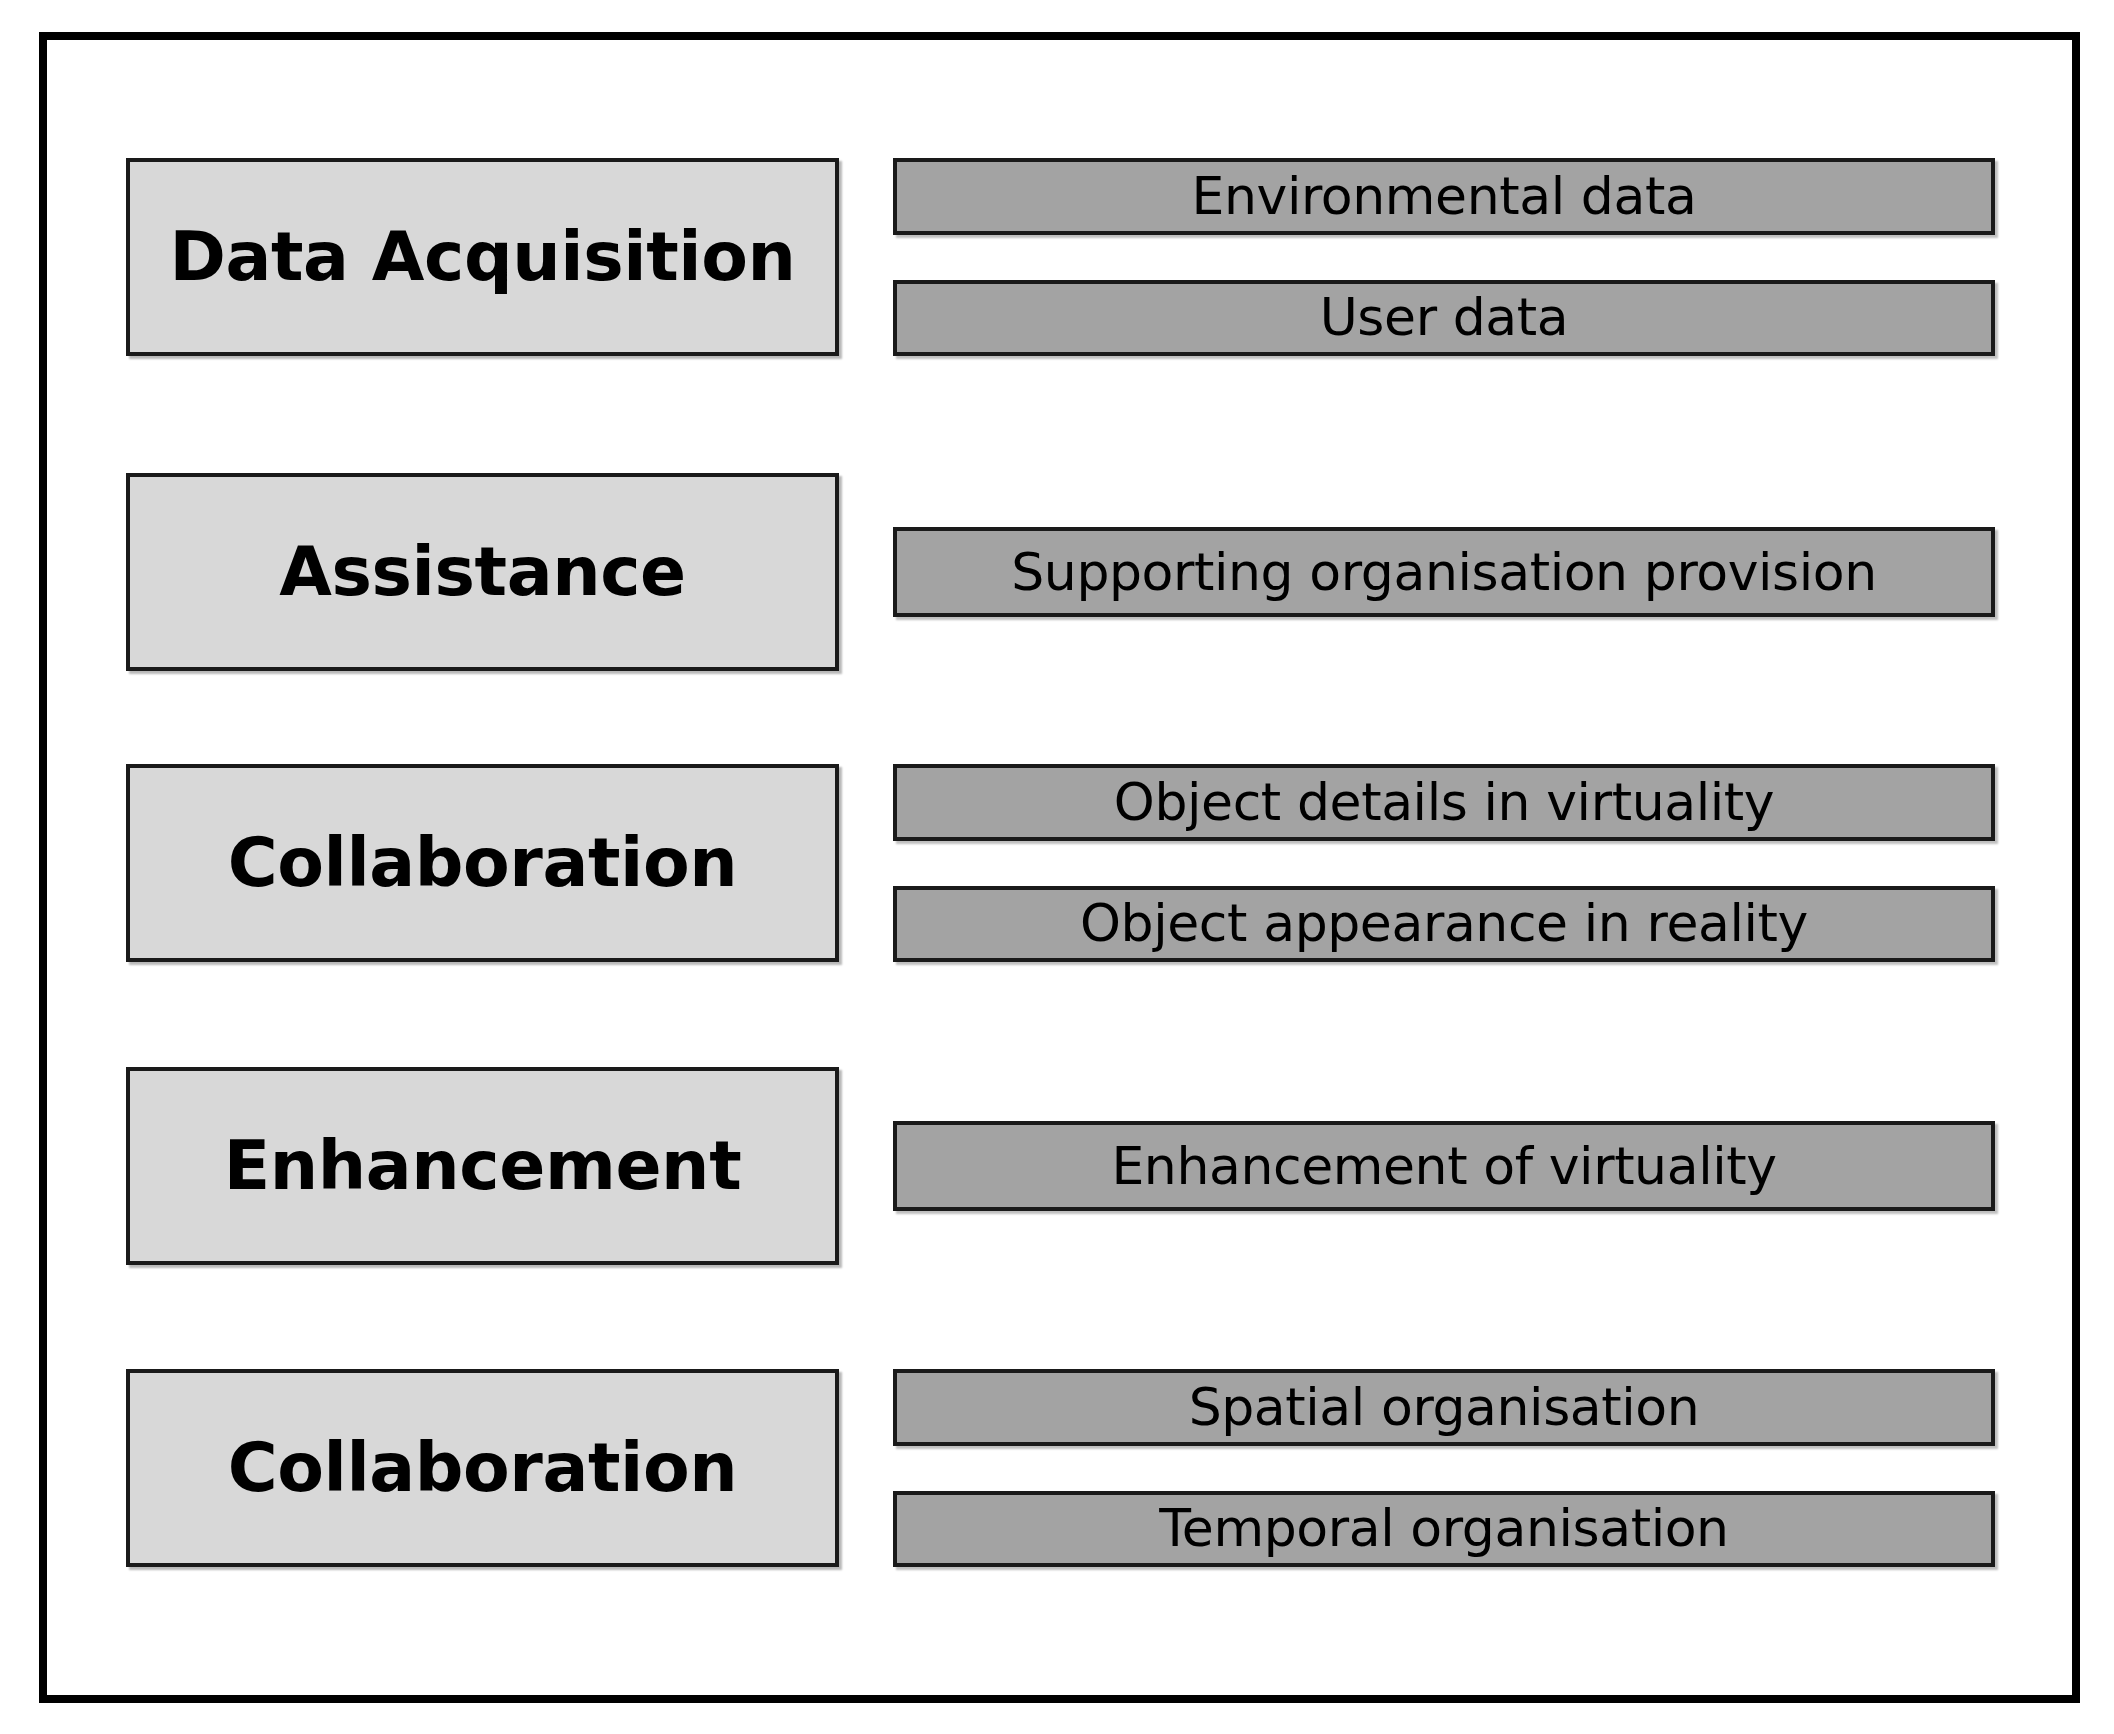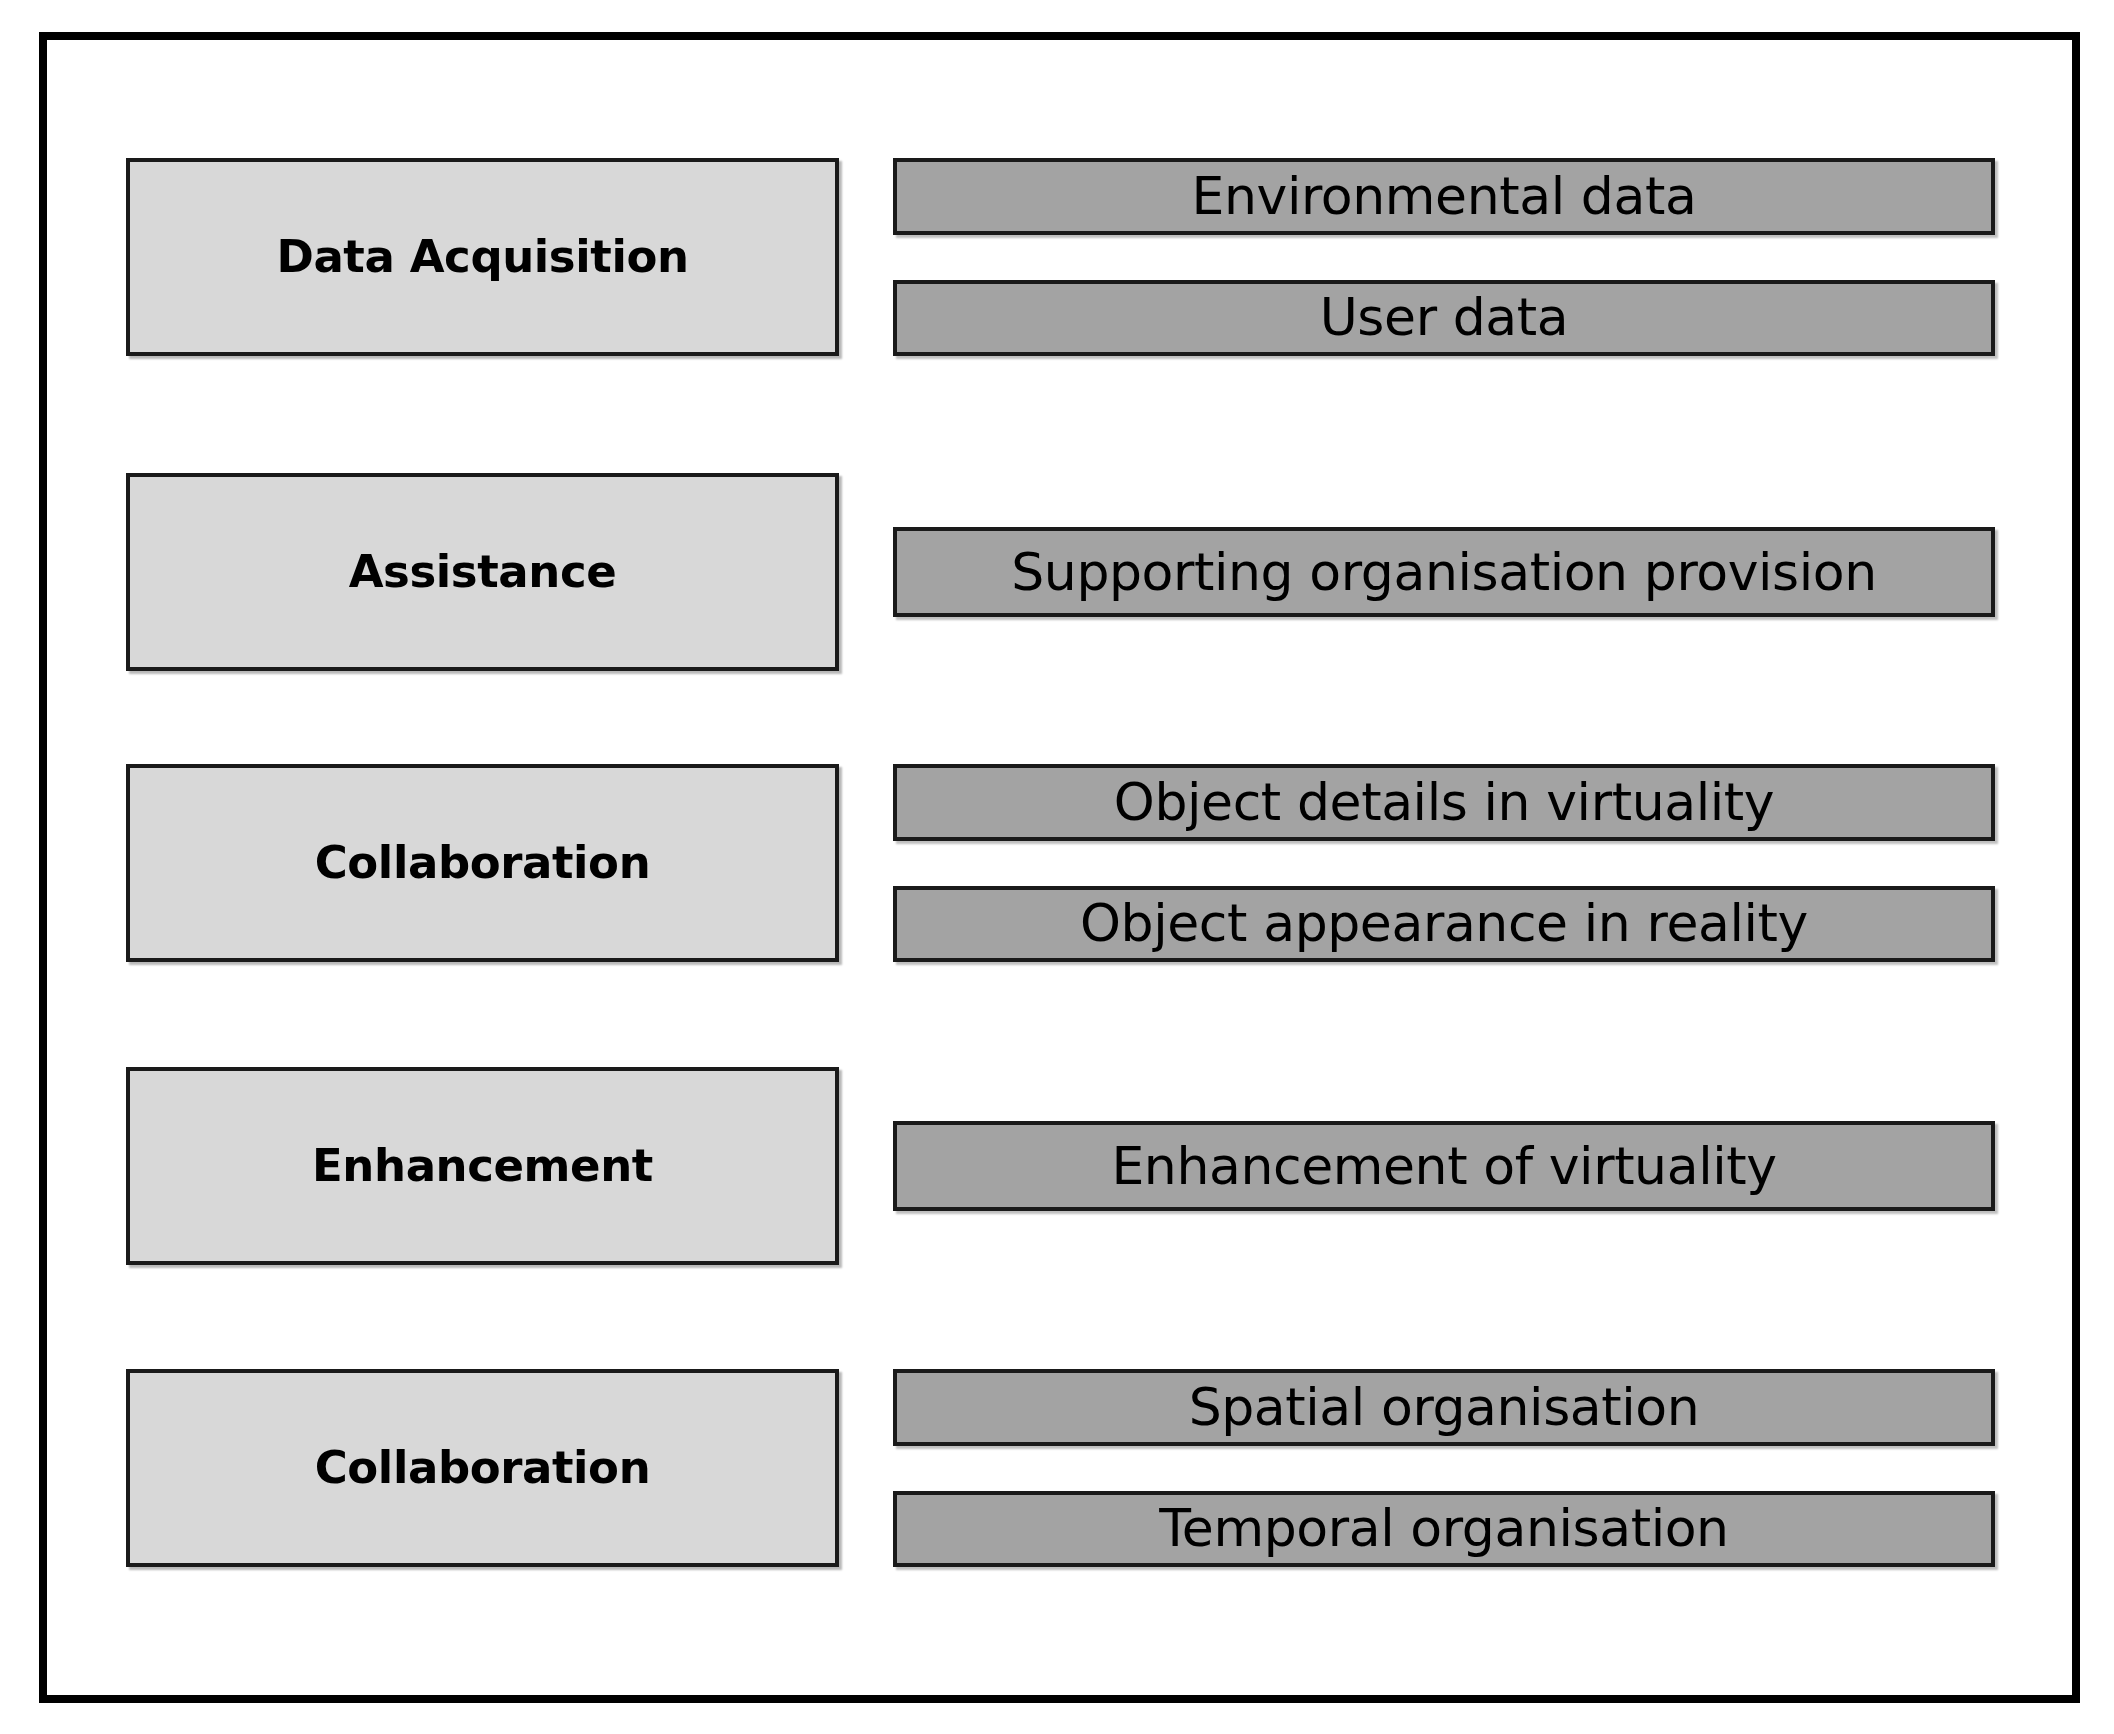--- a/index.html
+++ b/index.html
@@ -49,21 +49,21 @@
     box-sizing: border-box;
     background: #d8d8d8;
     border: 4.9px solid #1a1a1a;
     display: flex;
     align-items: center;
     justify-content: center;
     box-shadow: 2.9px 2.9px 1.9px rgba(0,0,0,0.28);
   }
   .category-label {
     font-weight: bold;
-    font-size: 45px;
+    font-size: 68px;
     line-height: 1.05;
     color: #000000;
     letter-spacing: -0.4px;
     text-align: left;
     white-space: nowrap;
   }
 
   
   .items-col {
     position: absolute;

